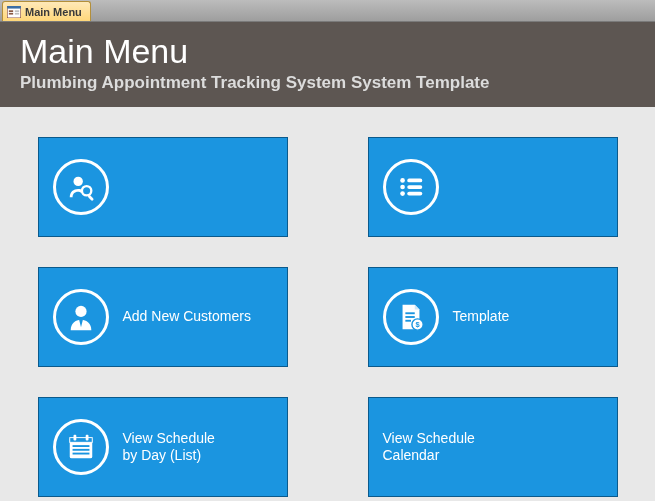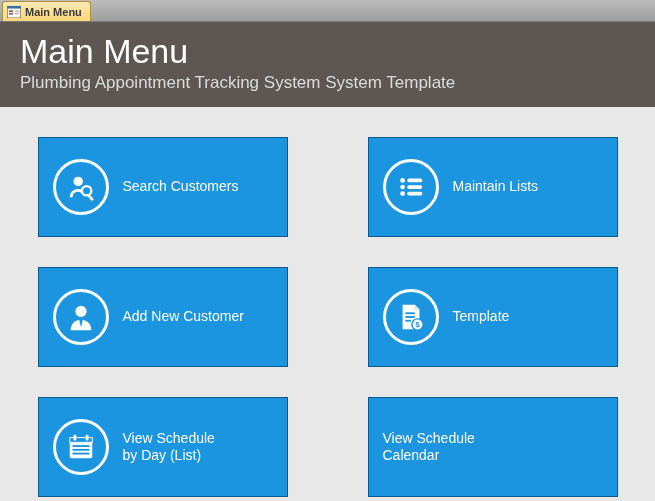--- a/index.html
+++ b/index.html
@@ -38,21 +38,21 @@
     color: #fff;
     padding: 10px 20px 14px 20px;
   }
   .header h1 {
     font-size: 34px;
     font-weight: 300;
     color: #fff;
   }
   .header .subtitle {
     font-size: 17px;
-    font-weight: 400;
+    font-weight: 700;
     color: #dcdcdc;
     margin-top: 2px;
   }
   .content {
     padding: 30px 0 0 0;
     display: grid;
     grid-template-columns: 250px 250px;
     grid-template-rows: 100px 100px 100px;
     column-gap: 80px;
     row-gap: 30px;
@@ -111,46 +111,44 @@
 
   <div class="tile">
     <div class="icon-ring">
       <svg viewBox="0 0 32 32">
         <circle cx="13" cy="10" r="5"></circle>
         <path d="M4 27c0-6 4-9 9-9 2 0 3.5.5 5 1.5l-1.5 3C15 21.5 14 21 13 21c-4 0-6 2.5-6 6H4z"></path>
         <circle cx="22" cy="20" r="5" fill="none" stroke="#fff" stroke-width="2.5"></circle>
         <rect x="25" y="24" width="7" height="3" rx="1.5" transform="rotate(45 25 24)"></rect>
       </svg>
     </div>
-    <div class="label">Search Customers</div>
   </div>
 
   <div class="tile">
     <div class="icon-ring">
       <svg viewBox="0 0 32 32">
         <circle cx="7" cy="9" r="2.5"></circle>
         <rect x="12" y="7" width="16" height="4" rx="2"></rect>
         <circle cx="7" cy="16" r="2.5"></circle>
         <rect x="12" y="14" width="16" height="4" rx="2"></rect>
         <circle cx="7" cy="23" r="2.5"></circle>
         <rect x="12" y="21" width="16" height="4" rx="2"></rect>
       </svg>
     </div>
-    <div class="label">Maintain Lists</div>
   </div>
 
   <div class="tile">
     <div class="icon-ring">
       <svg viewBox="0 0 32 32">
         <circle cx="16" cy="10" r="6"></circle>
         <path d="M5 30c0-7 5-11 11-11s11 4 11 11H5z"></path>
         <path d="M14 19l2 8 2-8-2-2z" fill="#1b95e0"></path>
       </svg>
     </div>
-    <div class="label">Add New Customer</div>
+    <div class="label">Add New Customers</div>
   </div>
 
   <div class="tile">
     <div class="icon-ring">
       <svg viewBox="0 0 32 32">
         <path d="M7 3h13l5 5v21H7z" fill="#fff"></path>
         <path d="M20 3v5h5z" fill="#cfe8f8"></path>
         <rect x="10" y="11" width="10" height="2" fill="#1b95e0"></rect>
         <rect x="10" y="15" width="10" height="2" fill="#1b95e0"></rect>
         <rect x="10" y="19" width="6" height="2" fill="#1b95e0"></rect>

